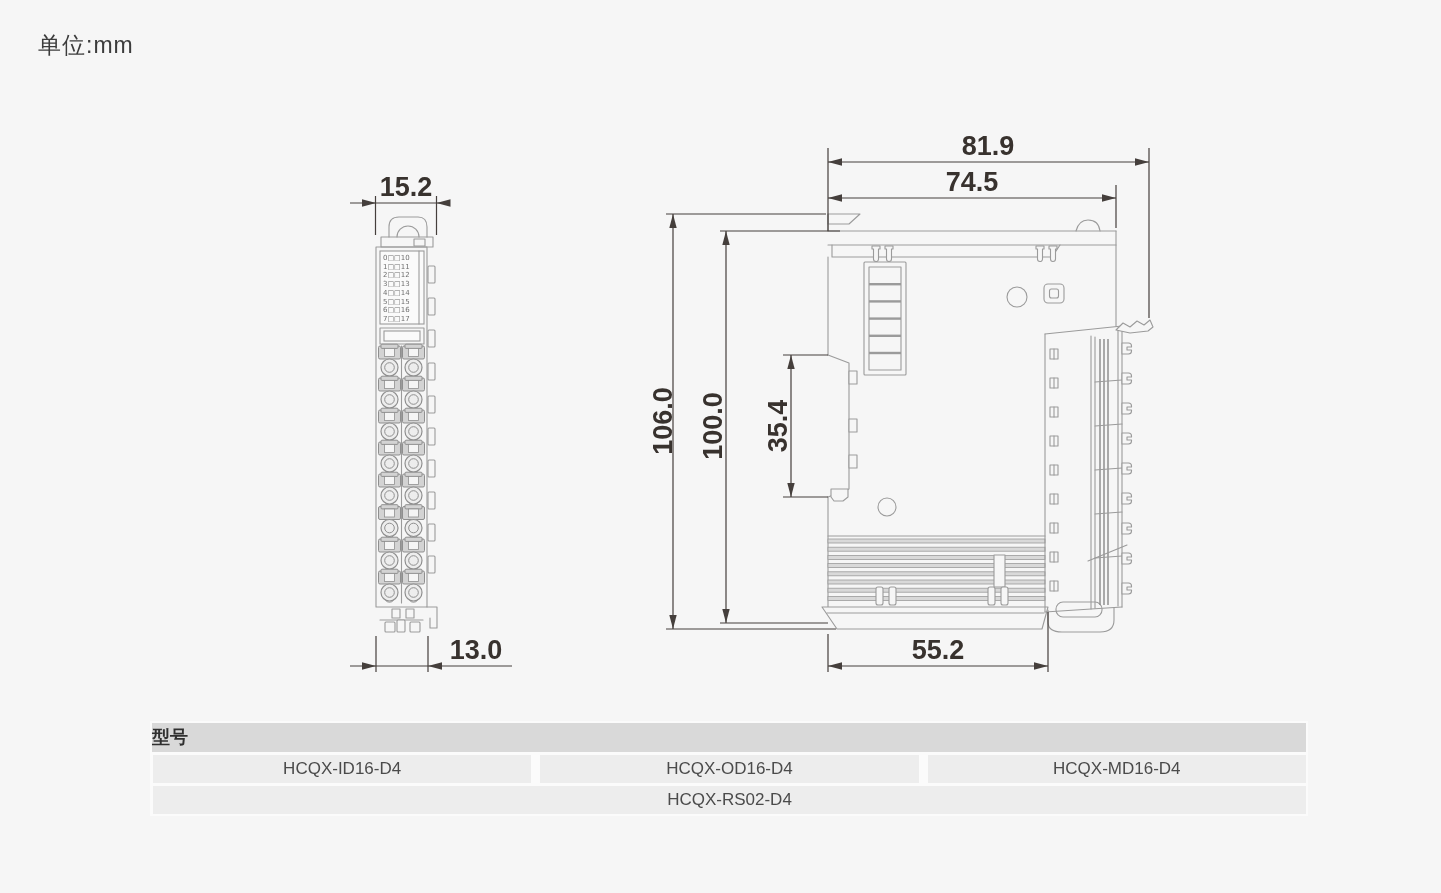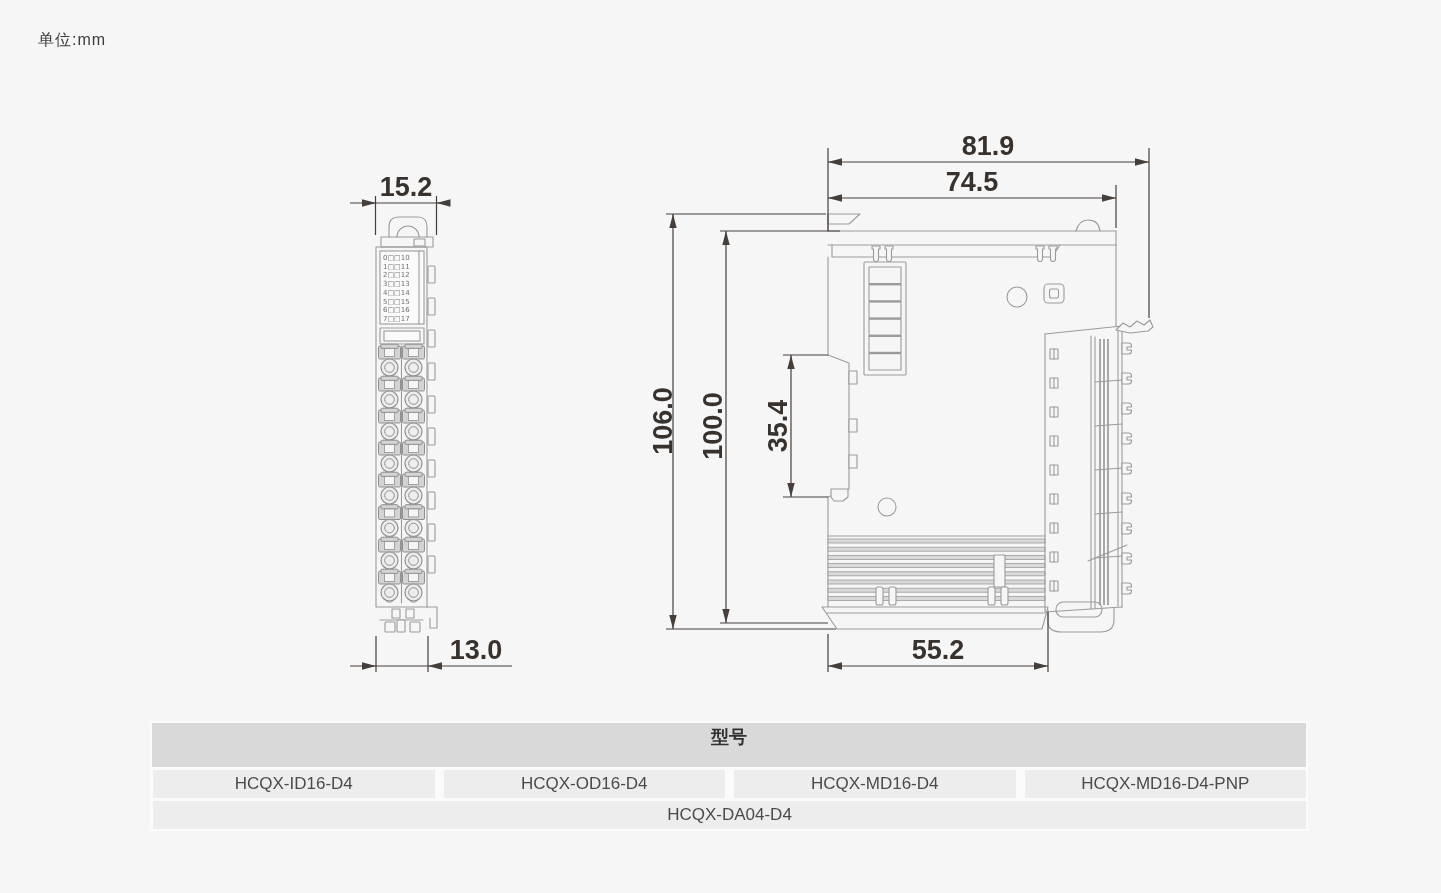--- a/index.html
+++ b/index.html
@@ -3,21 +3,21 @@
 <meta charset="utf-8">
 <style>
   html,body{margin:0;padding:0;}
   body{
     width:1441px;height:893px;position:relative;overflow:hidden;
     background:#f6f6f6;
     font-family:"Liberation Sans",sans-serif;
   }
   .unit-label{
     position:absolute;left:38px;top:30px;
-    font-size:16px;color:#3c3c3c;letter-spacing:1px;
+    font-size:23px;color:#3c3c3c;letter-spacing:1px;
   }
   svg{position:absolute;left:0;top:0;}
   .ln{fill:none;stroke:#9b9b9b;stroke-width:1.1;stroke-linejoin:round;stroke-linecap:round;}
   .lf{fill:#f6f6f6;stroke:#9b9b9b;stroke-width:1.1;stroke-linejoin:round;}
   .lfw{fill:#fafafa;stroke:#9b9b9b;stroke-width:1.1;}
   .grille{stroke:#9b9b9b;stroke-width:2.4;}
   .tfill{fill:#d3d3d3;stroke:#8f8f8f;stroke-width:1;}
   .twhite{fill:#f5f5f5;stroke:#8f8f8f;stroke-width:0.8;}
   .tcirc{fill:#ededed;stroke:#8f8f8f;stroke-width:1.2;}
   .tinner{fill:none;stroke:#8f8f8f;stroke-width:1;}
@@ -25,21 +25,21 @@
   .stripe{stroke:#8f8f8f;stroke-width:1.5;fill:none;}
   .dim{stroke:#453f3c;stroke-width:1.2;fill:none;}
   .arr{fill:#453f3c;stroke:none;}
   .dimt{font-family:"Liberation Sans",sans-serif;font-weight:700;font-size:27px;fill:#38322e;}
   .ledt{font-family:"DejaVu Sans",sans-serif;font-size:7px;fill:#6f6f6f;}
   .model-table{
     position:absolute;left:150px;top:721px;width:1158px;
     background:#fbfbfb;padding:2px;box-sizing:border-box;
   }
   .mt-header{
-    background:#d9d9d9;height:44px;line-height:29px;text-align:center;
+    background:#d9d9d9;height:29px;line-height:29px;
     font-size:18px;font-weight:700;color:#303030;
   }
   .mt-row{display:flex;margin-top:3px;}
   .mt-cell{
     flex:1 1 20%;background:#ededed;height:28px;line-height:28px;
     text-align:center;font-size:17px;color:#4b4b4b;margin-left:9px;
     white-space:nowrap;overflow:hidden;
   }
   .mt-cell:first-child{margin-left:1px;}
 </style>
@@ -302,18 +302,17 @@
     <text x="938" y="659" text-anchor="middle" class="dimt">55.2</text>
   </g>
 </svg>
 
 <div class="model-table">
   <div class="mt-header">型号</div>
   <div class="mt-row">
     <div class="mt-cell">HCQX-ID16-D4</div>
     <div class="mt-cell">HCQX-OD16-D4</div>
     <div class="mt-cell">HCQX-MD16-D4</div>
-    <div class="mt-cell">HCQX-MD16-D4-PNP</div>
   </div>
   <div class="mt-row">
-    <div class="mt-cell">HCQX-DA04-D4</div>
+    <div class="mt-cell">HCQX-RS02-D4</div>
   </div>
 </div>
 
 </body></html>

